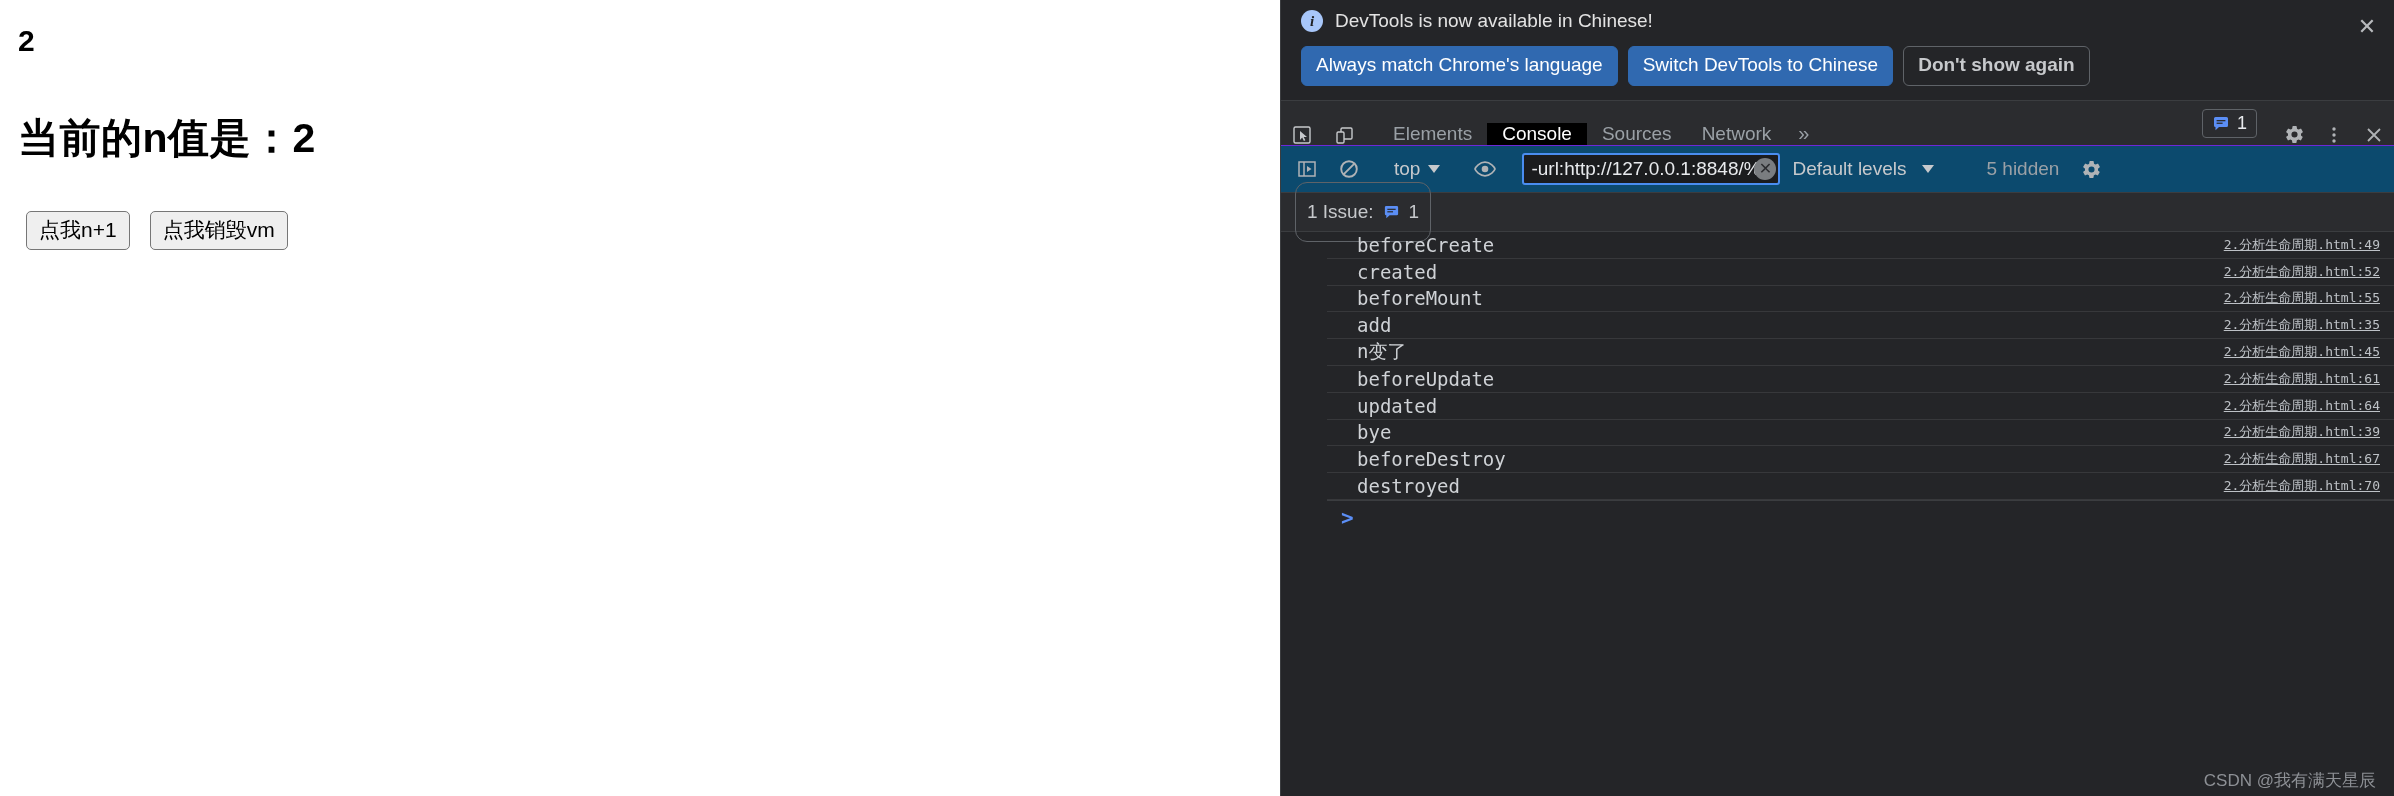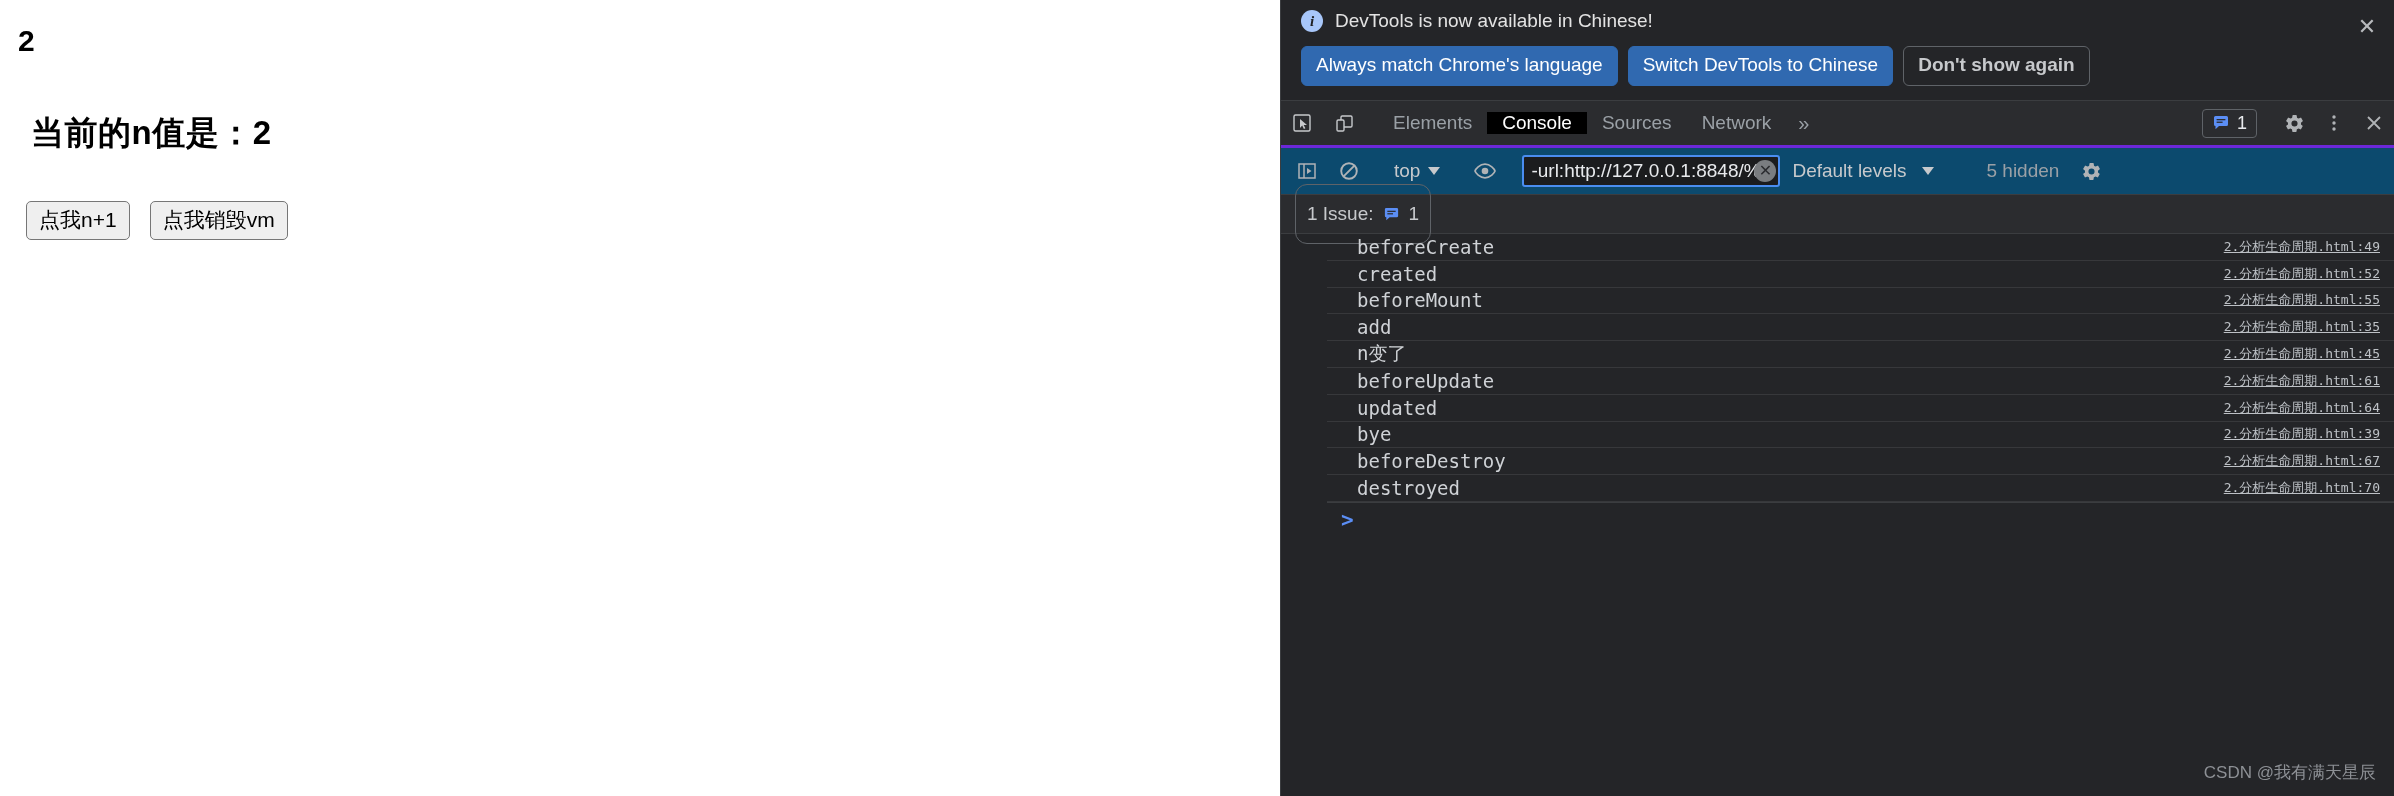--- a/index.html
+++ b/index.html
@@ -27,24 +27,24 @@
   }
   .page-count {
     font-size: 30px;
     font-weight: bold;
     color: #000000;
     line-height: 1.1;
     margin: 10px 0 0 0;
     font-family: "Liberation Sans", sans-serif;
   }
   .page-heading {
-    font-size: 33px;
+    font-size: 41px;
     font-weight: bold;
     color: #000000;
-    margin: 54px 0 0 13px;
+    margin: 54px 0 0 0;
     letter-spacing: 0.5px;
     font-family: "Liberation Sans", sans-serif;
   }
   .page-buttons {
     margin-top: 45px;
     display: flex;
     gap: 12px;
     align-items: flex-start;
   }
   .page-btn {
@@ -138,25 +138,25 @@
   .banner-btn.ghost {
     background: transparent;
     color: #c7c9cc;
     border: 1px solid #5f6368;
     font-weight: bold;
   }
 
   
   .dt-tabbar {
     display: flex;
-    align-items: center;
+    align-items: flex-end;
     height: 44px;
     background: #2b2c2f;
     border-top: 1px solid #3b3d40;
-    border-bottom: 3px solid #6d28d9;
+    border-bottom: 1px solid #6d28d9;
   }
   .dt-tool-btn {
     width: 42px;
     display: flex;
     align-items: center;
     justify-content: center;
     cursor: pointer;
   }
   .vsep {
     width: 1px;
@@ -349,21 +349,21 @@
   }
   .prompt-caret {
     color: #5b8ef5;
     font-size: 21px;
     font-family: "DejaVu Sans Mono", "Liberation Mono", monospace;
     font-weight: bold;
   }
   .watermark {
     position: absolute;
     right: 18px;
-    bottom: 12px;
+    bottom: 4px;
     font-size: 17px;
     color: #8d9095;
     font-family: "Liberation Sans", sans-serif;
   }
   svg { display: block; }
 </style>
 </head>
 <body>
 
 <div id="page-pane">

